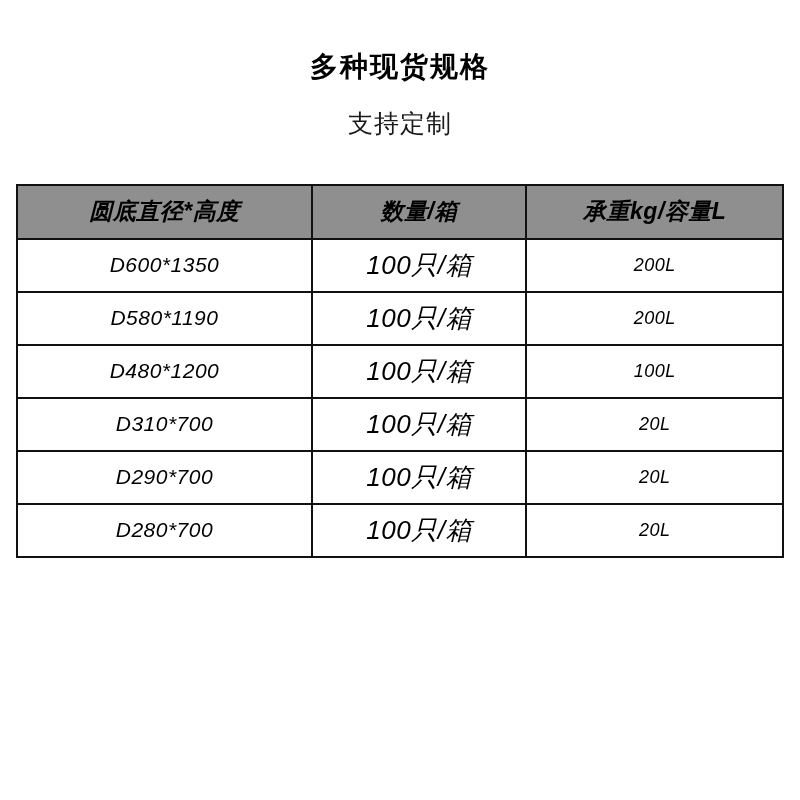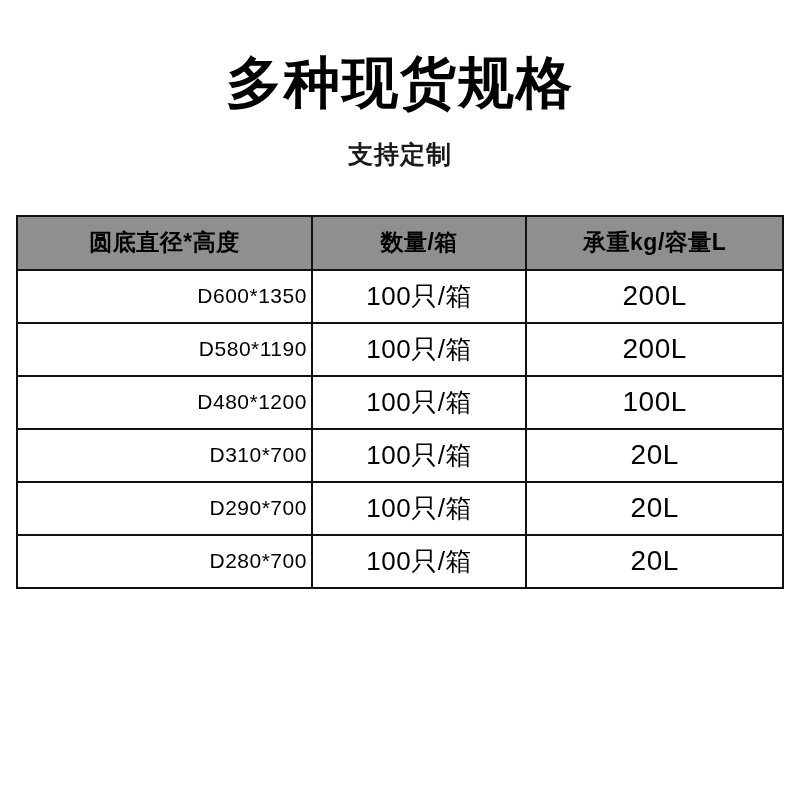--- a/index.html
+++ b/index.html
@@ -17,32 +17,32 @@
   .page {
     position: relative;
     width: 800px;
     height: 800px;
     box-sizing: border-box;
   }
   .title {
     margin: 0;
     padding-top: 52px;
     text-align: center;
-    font-size: 56px;
+    font-size: 28px;
     font-weight: bold;
     letter-spacing: 2px;
     color: #000;
     line-height: 1.1;
   }
   .subtitle {
     margin: 0;
     padding-top: 24px;
     text-align: center;
     font-size: 25px;
-    font-weight: bold;
+    font-weight: normal;
     color: #1a1a1a;
     letter-spacing: 1px;
   }
   .table-wrap {
     margin: 44px auto 0 auto;
     width: 768px;
   }
   table.spec {
     border-collapse: collapse;
     width: 100%;
@@ -53,43 +53,43 @@
   table.spec col.c3 { width: 33.5%; }
 
   table.spec th, table.spec td {
     border: 2px solid #111111;
     text-align: center;
     vertical-align: middle;
     font-size: 21px;
     height: 45px;
     padding: 8px 4px;
     box-sizing: border-box;
+    font-style: italic;
   }
   table.spec thead th {
     background: #8f8f8f;
     color: #000000;
     font-weight: bold;
     font-size: 23px;
     height: 54px;
     letter-spacing: 0.5px;
   }
   table.spec tbody td {
     background: #ffffff;
     font-weight: normal;
     letter-spacing: 0.5px;
   }
   table.spec tbody td.col-size {
     font-size: 21px;
-    text-align: right;
   }
   table.spec tbody td.col-qty {
     font-size: 26px;
   }
   table.spec tbody td.col-cap {
-    font-size: 28px;
+    font-size: 18px;
   }
 </style>
 </head>
 <body>
 
 <div class="page">
 
   <h1 class="title">多种现货规格</h1>
   <div class="subtitle">支持定制</div>
 

